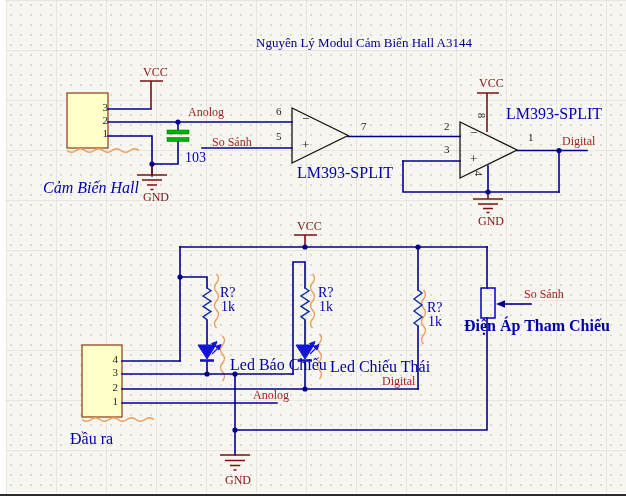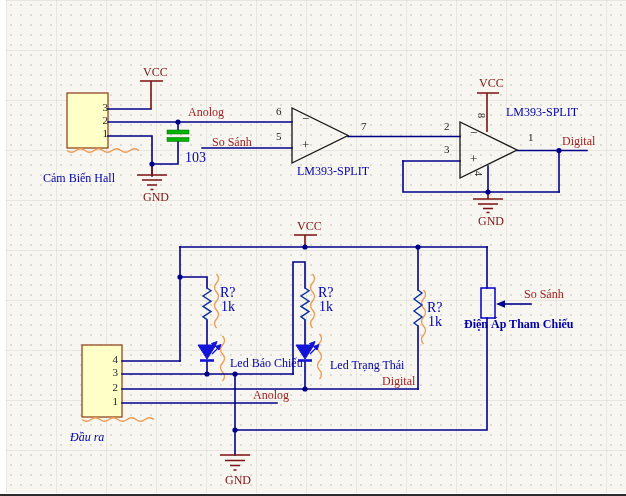--- a/index.html
+++ b/index.html
@@ -11,21 +11,21 @@
       linear-gradient(to right, rgba(125,120,105,0.13) 1px, transparent 1px),
       linear-gradient(to bottom, rgba(125,120,105,0.13) 1px, transparent 1px),
       radial-gradient(circle, rgba(125,120,105,0.22) 0.9px, transparent 1px);
     background-size:50px 50px,50px 50px,10px 10px;}
   .bottom-edge{position:absolute;left:0;bottom:0;width:626px;height:2px;background:#2b2b2b;}
   svg{position:absolute;left:0;top:0;}
   .t{position:absolute;white-space:nowrap;line-height:1;}
   .ttl{font-size:13px;color:#00008B;}
   .net{font-size:12px;color:#9E1A1A;}
   .pwr{font-size:12px;color:#7C1212;}
-  .cmp{font-size:12px;color:#0000A8;}
+  .cmp{font-size:16px;color:#0000A8;}
   .sml{font-size:14px;}
   .pin{font-size:11px;color:#1E1E1E;}
   .pnum{width:16px;text-align:right;}
   .rot{transform:rotate(90deg);transform-origin:center;}
   .sign{font-size:13px;color:#111;}
 </style>
 </head>
 <body>
 
 <div class="page">
@@ -132,26 +132,27 @@
     <circle cx="305" cy="247" r="2.6"></circle>
     <circle cx="418" cy="247" r="2.6"></circle>
     <circle cx="180" cy="277" r="2.6"></circle>
     <circle cx="207" cy="374" r="2.6"></circle>
     <circle cx="235" cy="374" r="2.6"></circle>
     <circle cx="305" cy="389" r="2.6"></circle>
     <circle cx="235" cy="430" r="2.6"></circle>
   </g>
 </svg>
 
+  <div class="t ttl" style="left:250px;top:36px;">Nguyên Lý Modul Cảm Biến Hall A3144</div>
 
   <div class="t pwr" style="left:137px;top:66px;">VCC</div>
   <div class="t net" style="left:182px;top:106px;">Anolog</div>
   <div class="t net" style="left:206px;top:136px;">So Sánh</div>
   <div class="t cmp sml" style="left:179px;top:151px;">103</div>
-  <div class="t cmp" style="left:37px;top:172px;">Cảm Biến Hall</div>
+  <div class="t cmp" style="left:37px;top:180px;font-style:italic;">Cảm Biến Hall</div>
   <div class="t pwr" style="left:137px;top:191px;">GND</div>
 
   <div class="t pin pnum" style="left:86px;top:102px;">3</div>
   <div class="t pin pnum" style="left:86px;top:115px;">2</div>
   <div class="t pin pnum" style="left:86px;top:128px;">1</div>
 
   <div class="t pin" style="left:270px;top:106px;">6</div>
   <div class="t pin" style="left:270px;top:131px;">5</div>
   <div class="t pin" style="left:355px;top:121px;">7</div>
   <div class="t sign" style="left:296px;top:112px;">−</div>
@@ -177,27 +178,27 @@
   <div class="t cmp sml" style="left:215px;top:300px;">1k</div>
   <div class="t cmp sml" style="left:312px;top:286px;">R?</div>
   <div class="t cmp sml" style="left:313px;top:300px;">1k</div>
   <div class="t cmp sml" style="left:421px;top:301px;">R?</div>
   <div class="t cmp sml" style="left:422px;top:315px;">1k</div>
 
   <div class="t net" style="left:518px;top:288px;">So Sánh</div>
   <div class="t cmp" style="left:458px;top:318px;font-weight:bold;">Điện Áp Tham Chiếu</div>
 
   <div class="t cmp" style="left:224px;top:357px;">Led Báo Chiếu</div>
-  <div class="t cmp" style="left:324px;top:359px;">Led Trạng Thái</div>
+  <div class="t cmp" style="left:324px;top:359px;">Led Chiếu Thái</div>
   <div class="t net" style="left:376px;top:375px;">Digital</div>
   <div class="t net" style="left:247px;top:389px;">Anolog</div>
 
   <div class="t pin pnum" style="left:96px;top:354px;">4</div>
   <div class="t pin pnum" style="left:96px;top:367px;">3</div>
   <div class="t pin pnum" style="left:96px;top:382px;">2</div>
   <div class="t pin pnum" style="left:96px;top:396px;">1</div>
 
-  <div class="t cmp" style="left:64px;top:431px;font-style:italic;">Đầu ra</div>
+  <div class="t cmp" style="left:64px;top:431px;">Đầu ra</div>
   <div class="t pwr" style="left:219px;top:474px;">GND</div>
 
 </div>
 <div class="bottom-edge"></div>
 </div>
 
 </body></html>

